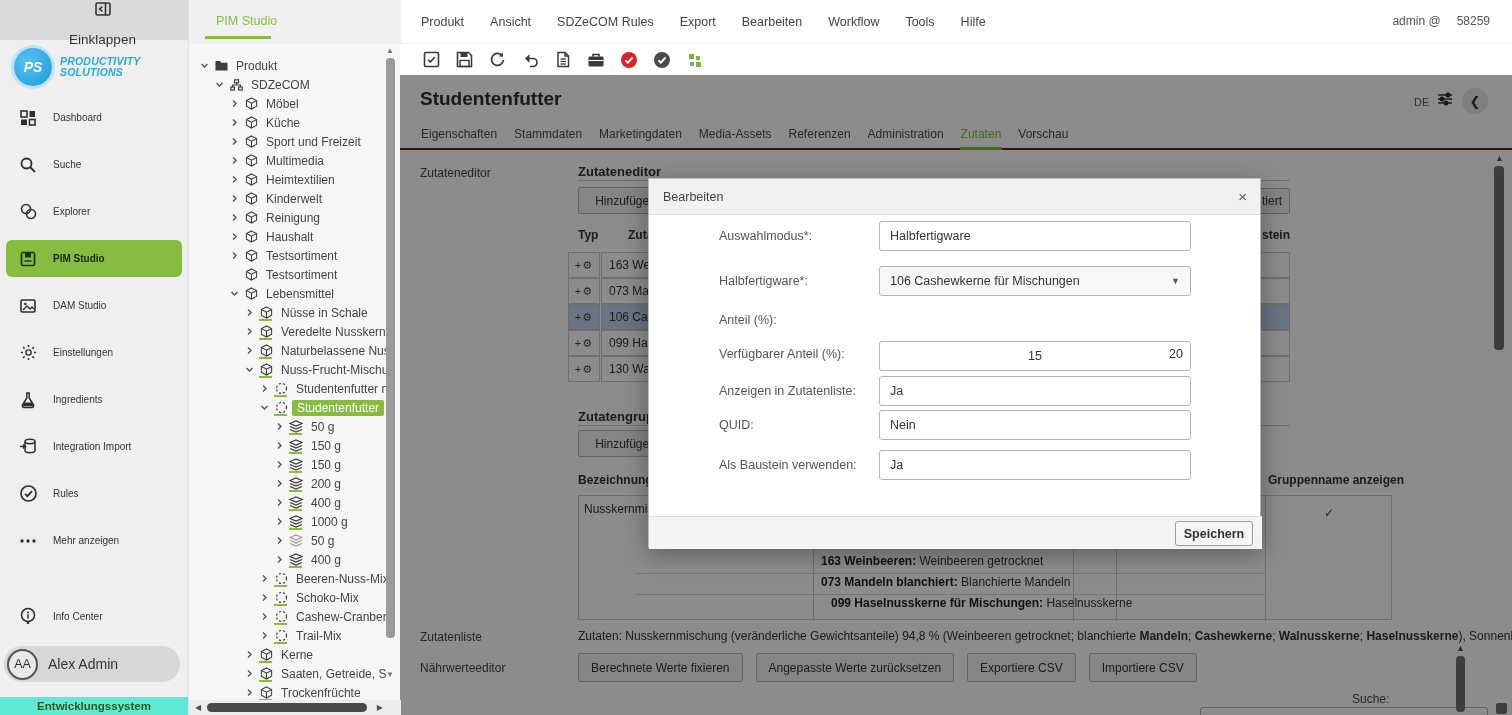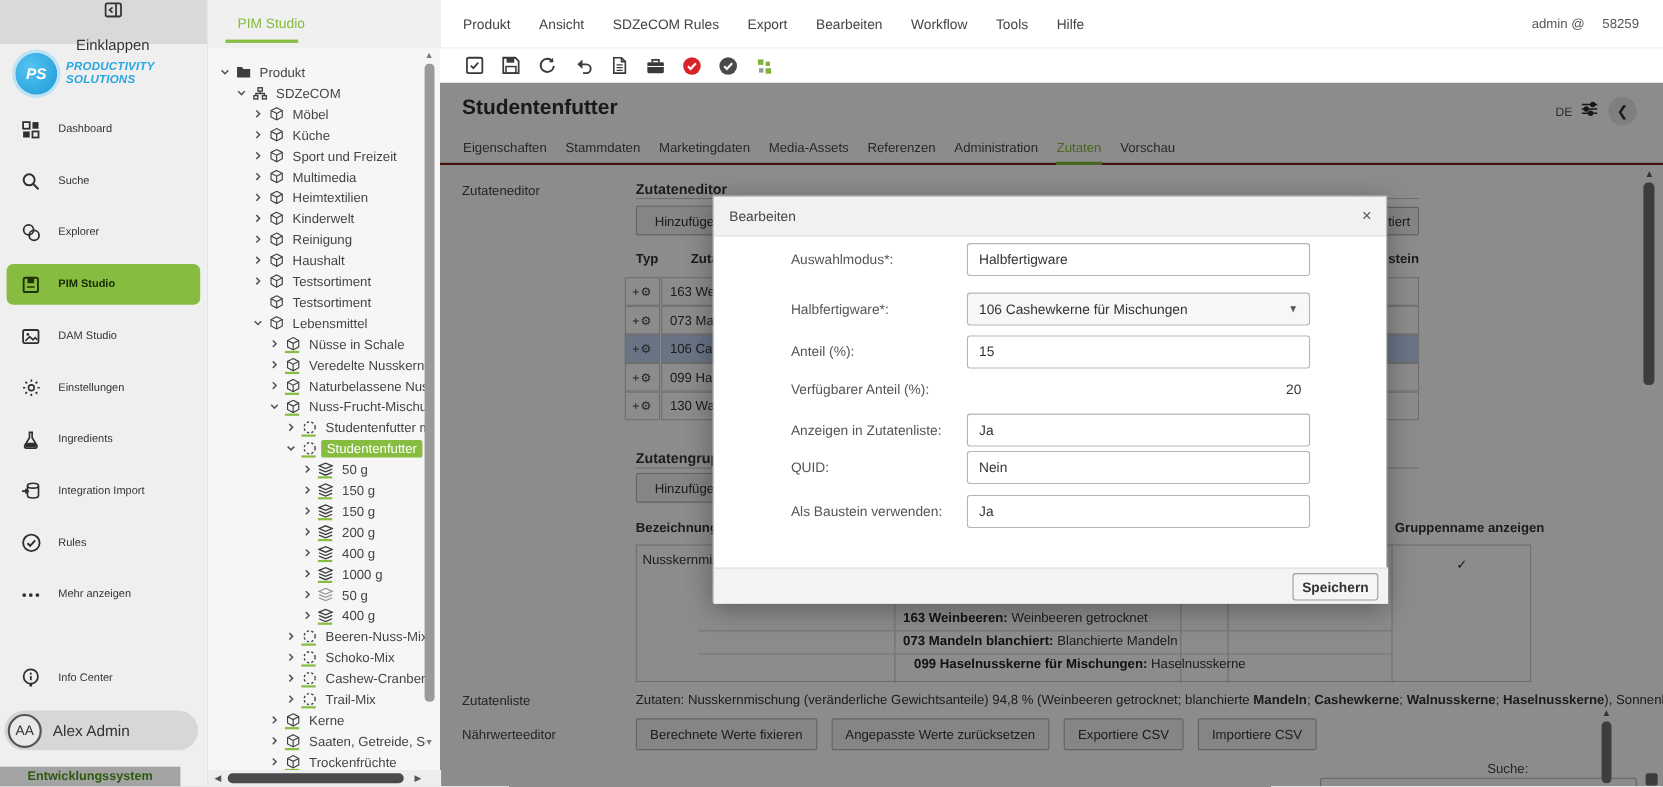--- a/index.html
+++ b/index.html
@@ -22,21 +22,21 @@
   .nav-item .nicon { width:20px; height:20px; display:flex; align-items:center; justify-content:center; font-size:17px; color:#2f2f2f; }
   .nav-item .nlabel { font-size:10px; color:#333; white-space:nowrap; }
   .nav-item.active { background:#86bc3f; margin:5px 6px; height:37px; border-radius:6px; padding-left:12px; }
   .nav-item.active .nlabel { color:#17290a; font-weight:bold; }
   #side-secondary { position:absolute; left:0; top:596px; width:188px; }
   .user-pill { position:absolute; left:4px; top:646px; width:176px; height:36px; background:#d7d7d7; border-radius:18px;
     display:flex; align-items:center; gap:10px; padding-left:3px; cursor:pointer; }
   .avatar { width:31px; height:31px; border-radius:50%; border:2px solid #555; color:#333; font-size:12.5px;
     display:flex; align-items:center; justify-content:center; background:#e9e9e9; }
   .user-pill .uname { font-size:14px; color:#333; }
-  .env-bar { position:absolute; left:0; bottom:0; width:164px; height:18px; background:#a3a3a3; color:#2e5a10;
+  .env-bar { position:absolute; left:0; bottom:0; width:188px; height:18px; background:#5eead4; color:#2e5a10;
     font-size:11.5px; font-weight:bold; display:flex; align-items:center; justify-content:center; }
 
   
   #tree-panel { position:absolute; left:188px; top:0; width:212px; height:715px; background:#f6f6f6;
     border-left:1px solid #e2e2e2; z-index:15; }
   .tree-tab-row { position:absolute; left:0; top:0; width:212px; height:44px; background:#f0f0f0; }
   .tree-tab { position:absolute; left:27px; top:14px; font-size:12.5px; color:#86bc3f; cursor:pointer; }
   .tree-tab-underline { position:absolute; left:16px; top:36px; width:66px; height:3px; background:#86bc3f; }
   #tree-body { position:absolute; left:0; top:44px; width:198px; height:656px; overflow:hidden; padding-top:12px; }
   .tnode { height:19px; display:flex; align-items:center; gap:4px; white-space:nowrap; cursor:pointer; }
@@ -100,21 +100,21 @@
     border:1px solid #b9b9b9; box-shadow:0 6px 24px rgba(0,0,0,0.35); }
   #modal-header { position:absolute; left:0; top:0; width:100%; height:36px; background:#f1f1f1; border-bottom:1px solid #ddd; }
   #modal-title { position:absolute; left:14px; top:11px; font-size:12.5px; color:#444; }
   #modal-close { position:absolute; right:13px; top:9px; font-size:15px; color:#555; cursor:pointer; }
   .mrow { position:absolute; left:0; width:613px; height:30px; }
   .mlabel { position:absolute; left:70px; top:0; width:200px; height:30px; display:flex; align-items:center;
     font-size:12.5px; color:#555; }
   .mctrl { position:absolute; left:230px; top:0; width:312px; height:30px; }
   .minput { width:100%; height:100%; border:1px solid #b5b5b5; border-radius:3px; background:#fff; font-size:12.5px;
     color:#333; padding:0 10px; font-family:"Liberation Sans","DejaVu Sans",sans-serif; outline:none; }
-  .minput.num { text-align:left; }
+  .minput.num { text-align:center;margin-top:36px; }
   .mselect { width:100%; height:100%; border:1px solid #b5b5b5; border-radius:3px; background:#f7f7f7;
     display:flex; align-items:center; font-size:12.5px; color:#333; padding:0 10px; cursor:pointer; position:relative; }
   .mselect .caret { position:absolute; right:10px; top:9px; font-size:9px; color:#555; }
   .mstatic { position:absolute; right:8px; top:0; height:30px; display:flex; align-items:center; font-size:12.5px; color:#333; }
   #modal-footer { position:absolute; left:0; top:337px; width:613px; height:33px; background:#f3f3f3; border-top:1px solid #ddd; }
   #save-btn { position:absolute; right:9px; top:4px; width:78px; height:25px; background:#f5f5f5; border:1px solid #9c9c9c;
     border-radius:3px; font-size:12.5px; font-weight:bold; color:#333; cursor:pointer;
     font-family:"Liberation Sans","DejaVu Sans",sans-serif; }
 </style>
 </head>

